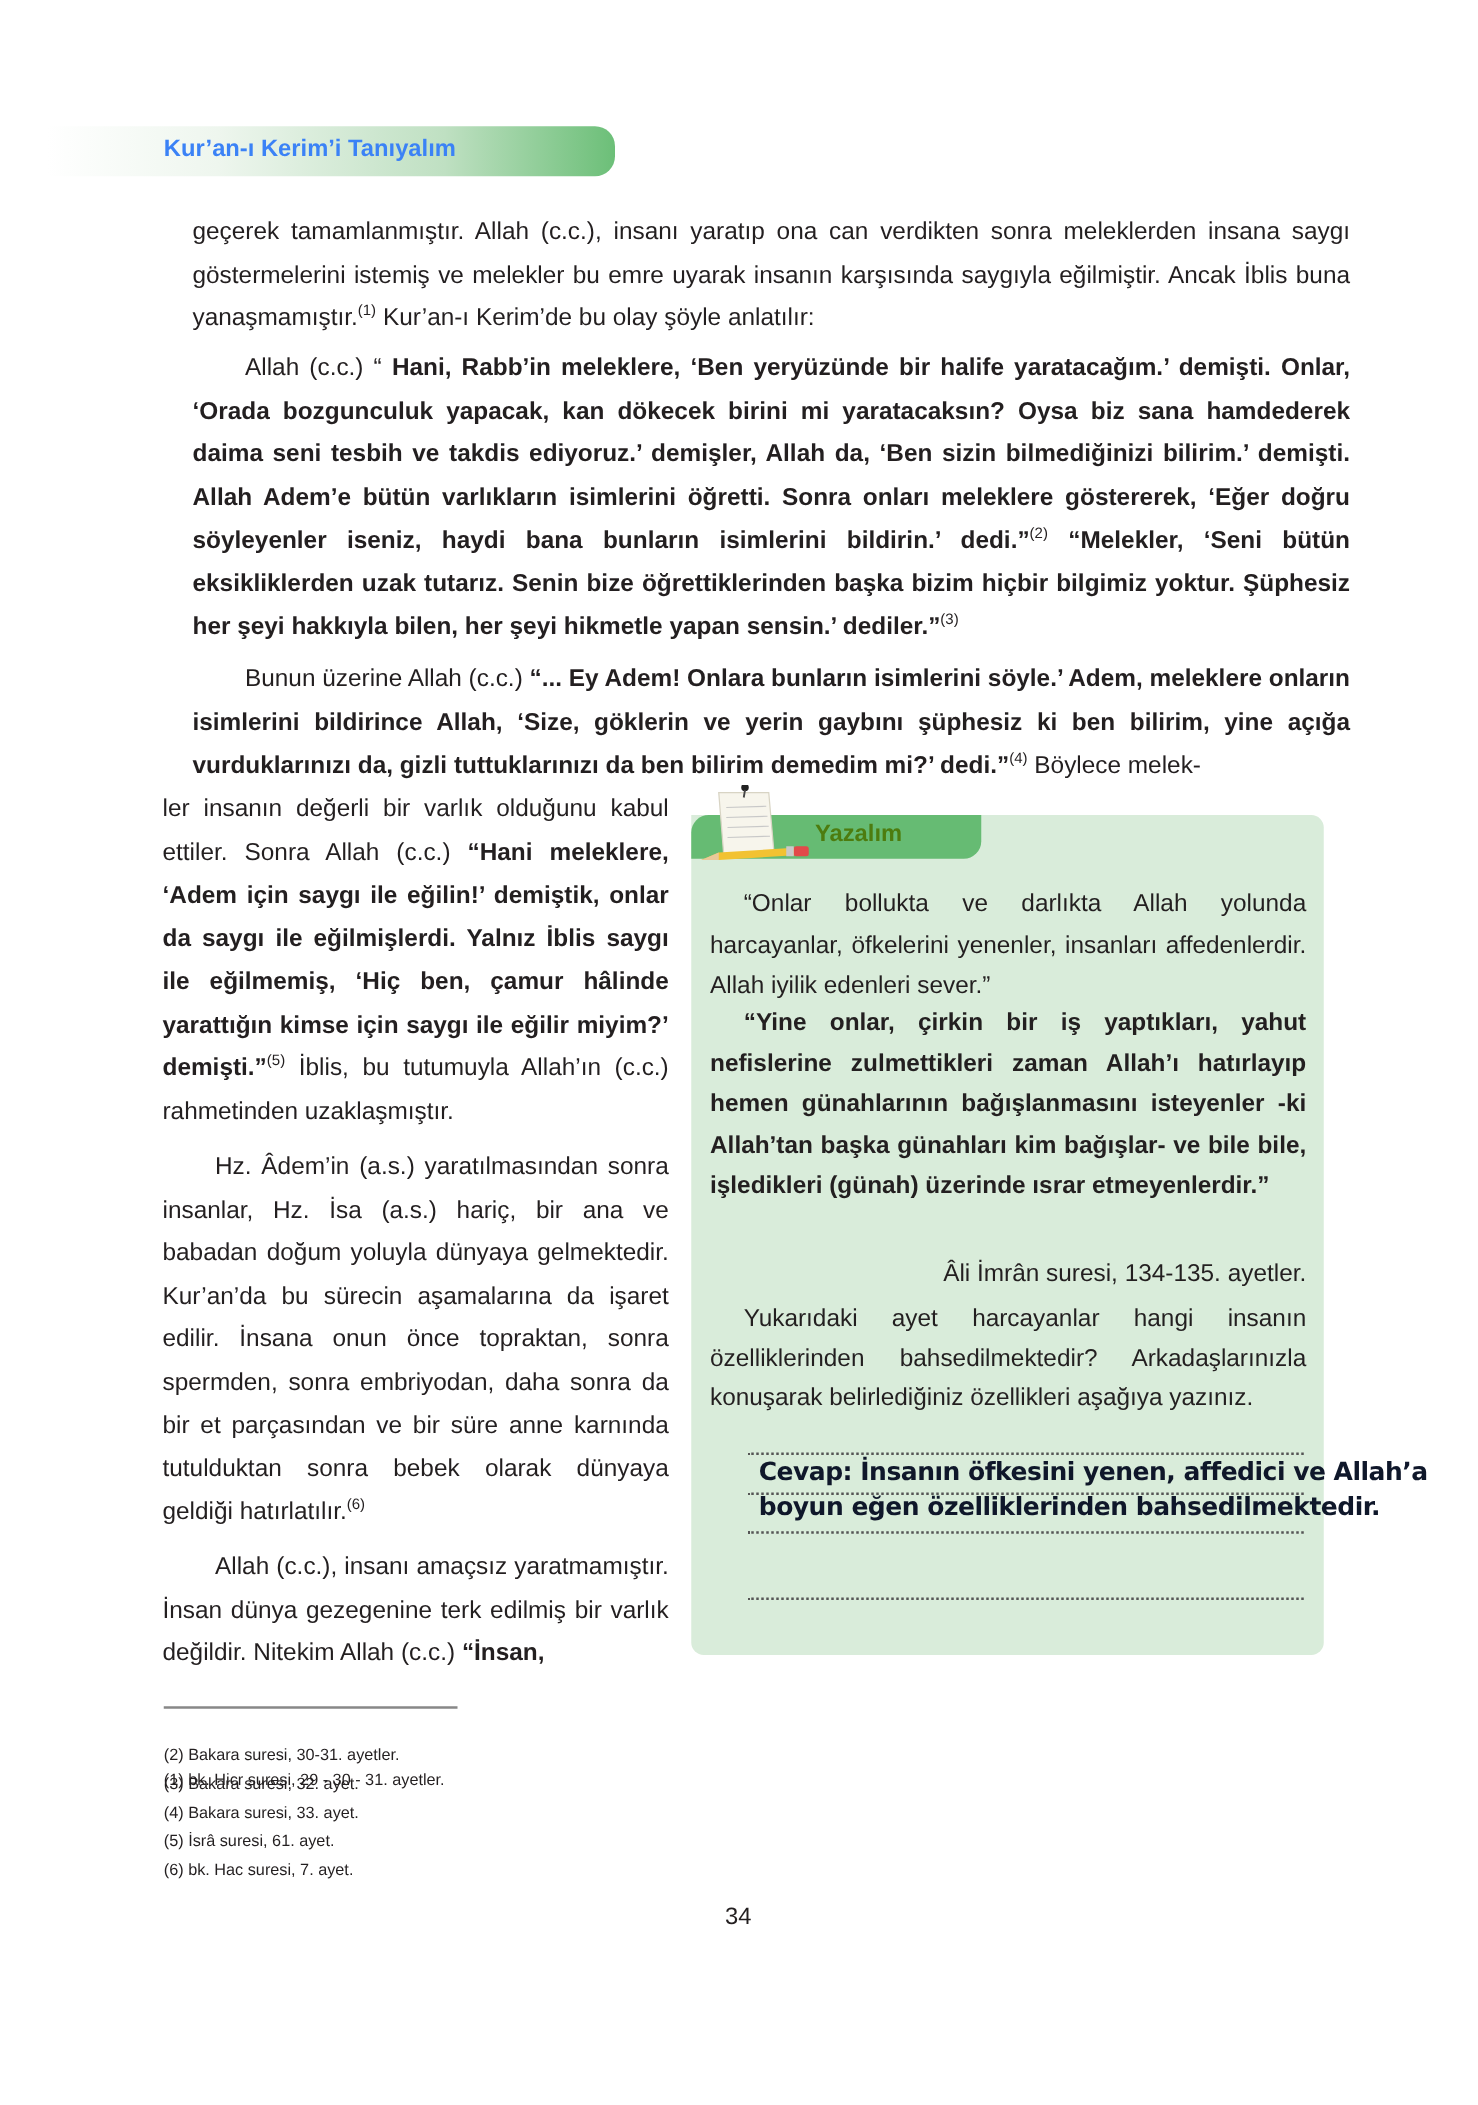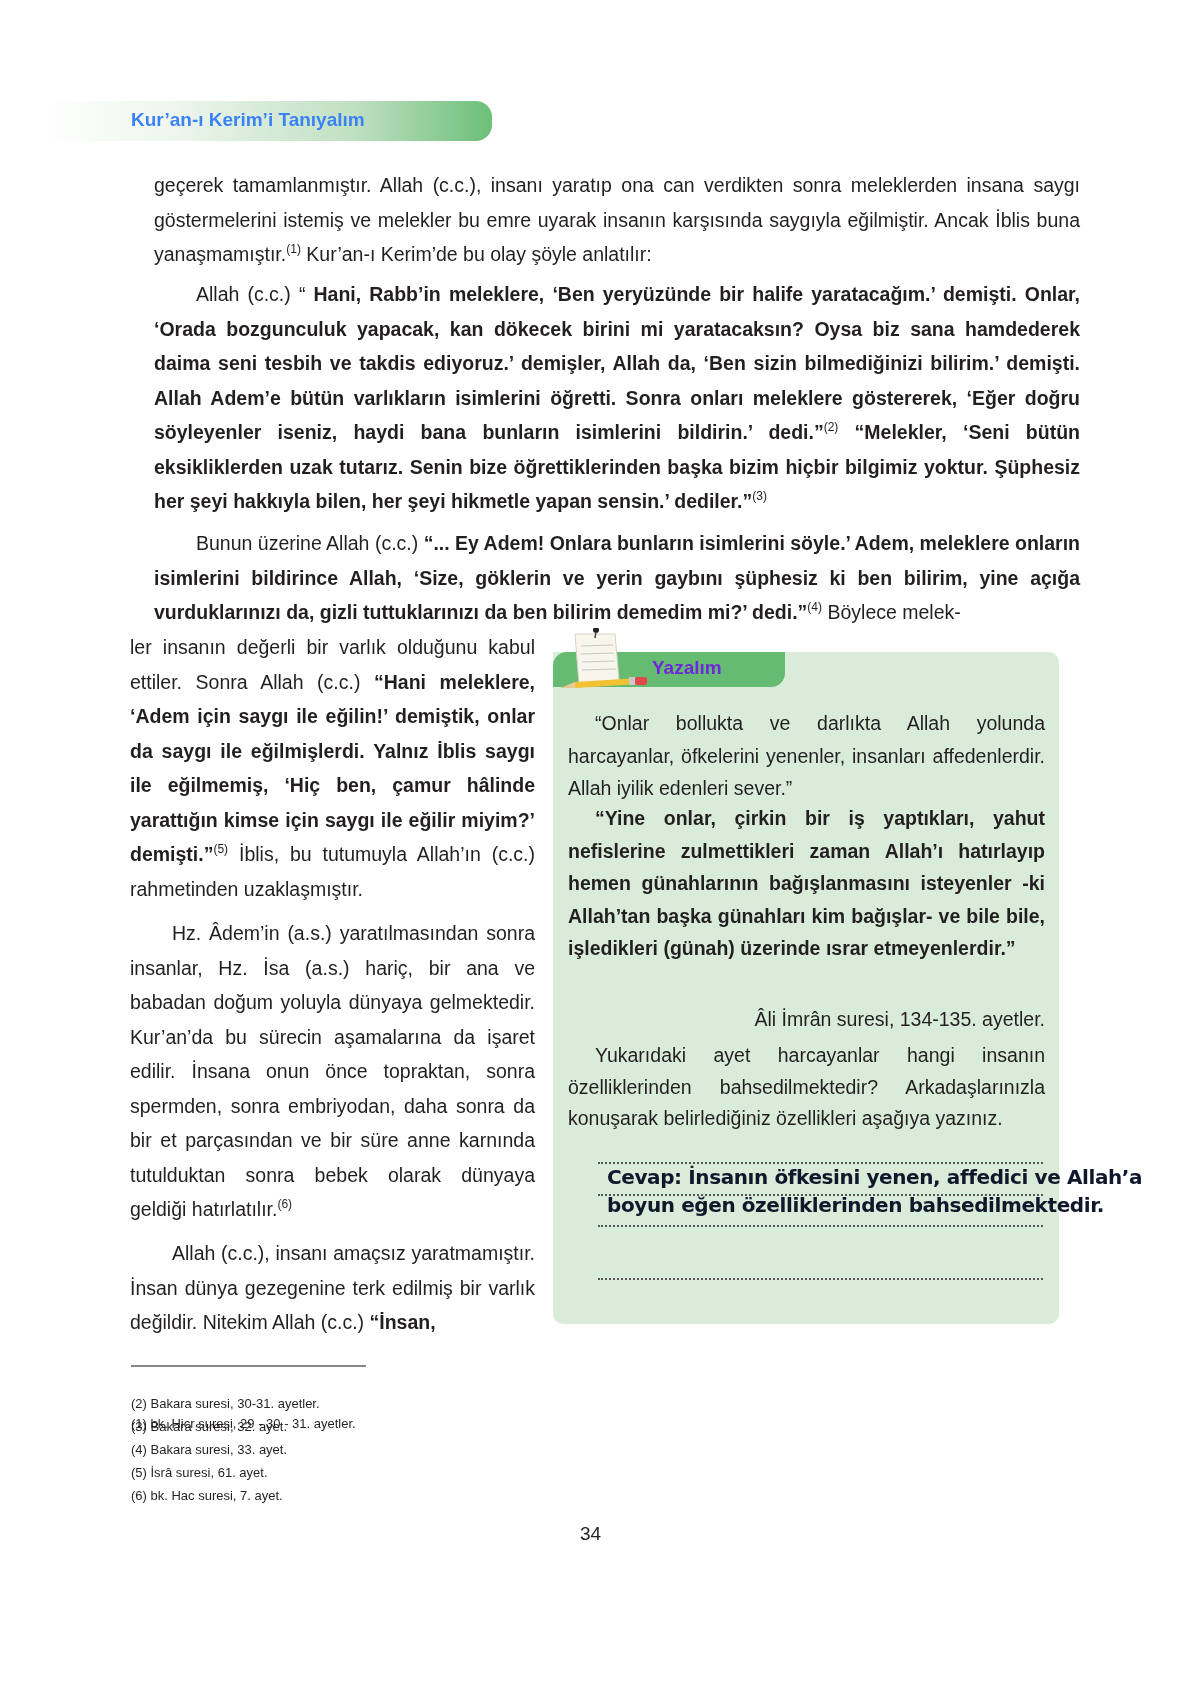--- a/index.html
+++ b/index.html
@@ -24,21 +24,21 @@
 
   .box {
     position: absolute; left: 553px; top: 652px; width: 506px; height: 672px;
     background: #d9ecda; border-radius: 0 10px 10px 10px;
   }
   .box-tab {
     position: absolute; left: 553px; top: 652px; width: 232px; height: 35px;
     background: #66bb73; border-radius: 14px 0 14px 0;
   }
   .box-tab-label {
-    position: absolute; left: 652px; top: 657px; color: #6d28d9; font-weight: bold; font-size: 19px;
+    position: absolute; left: 652px; top: 657px; color: #4d7c0f; font-weight: bold; font-size: 19px;
   }
   .note-icon { position: absolute; left: 555px; top: 628px; width: 100px; height: 66px; }
   .box-text { position: absolute; left: 568px; width: 477px; font-size: 19.5px; line-height: 32.5px; text-align: justify; }
   .ref { position: absolute; left: 568px; width: 477px; text-align: right; font-size: 19.5px; }
   .dotline {
     position: absolute; left: 598px; width: 445px; height: 0;
     border-bottom: 2.5px dotted #555;
   }
   .answer {
     position: absolute; left: 607px; font-size: 20px; font-weight: bold; color: #0f172a;

